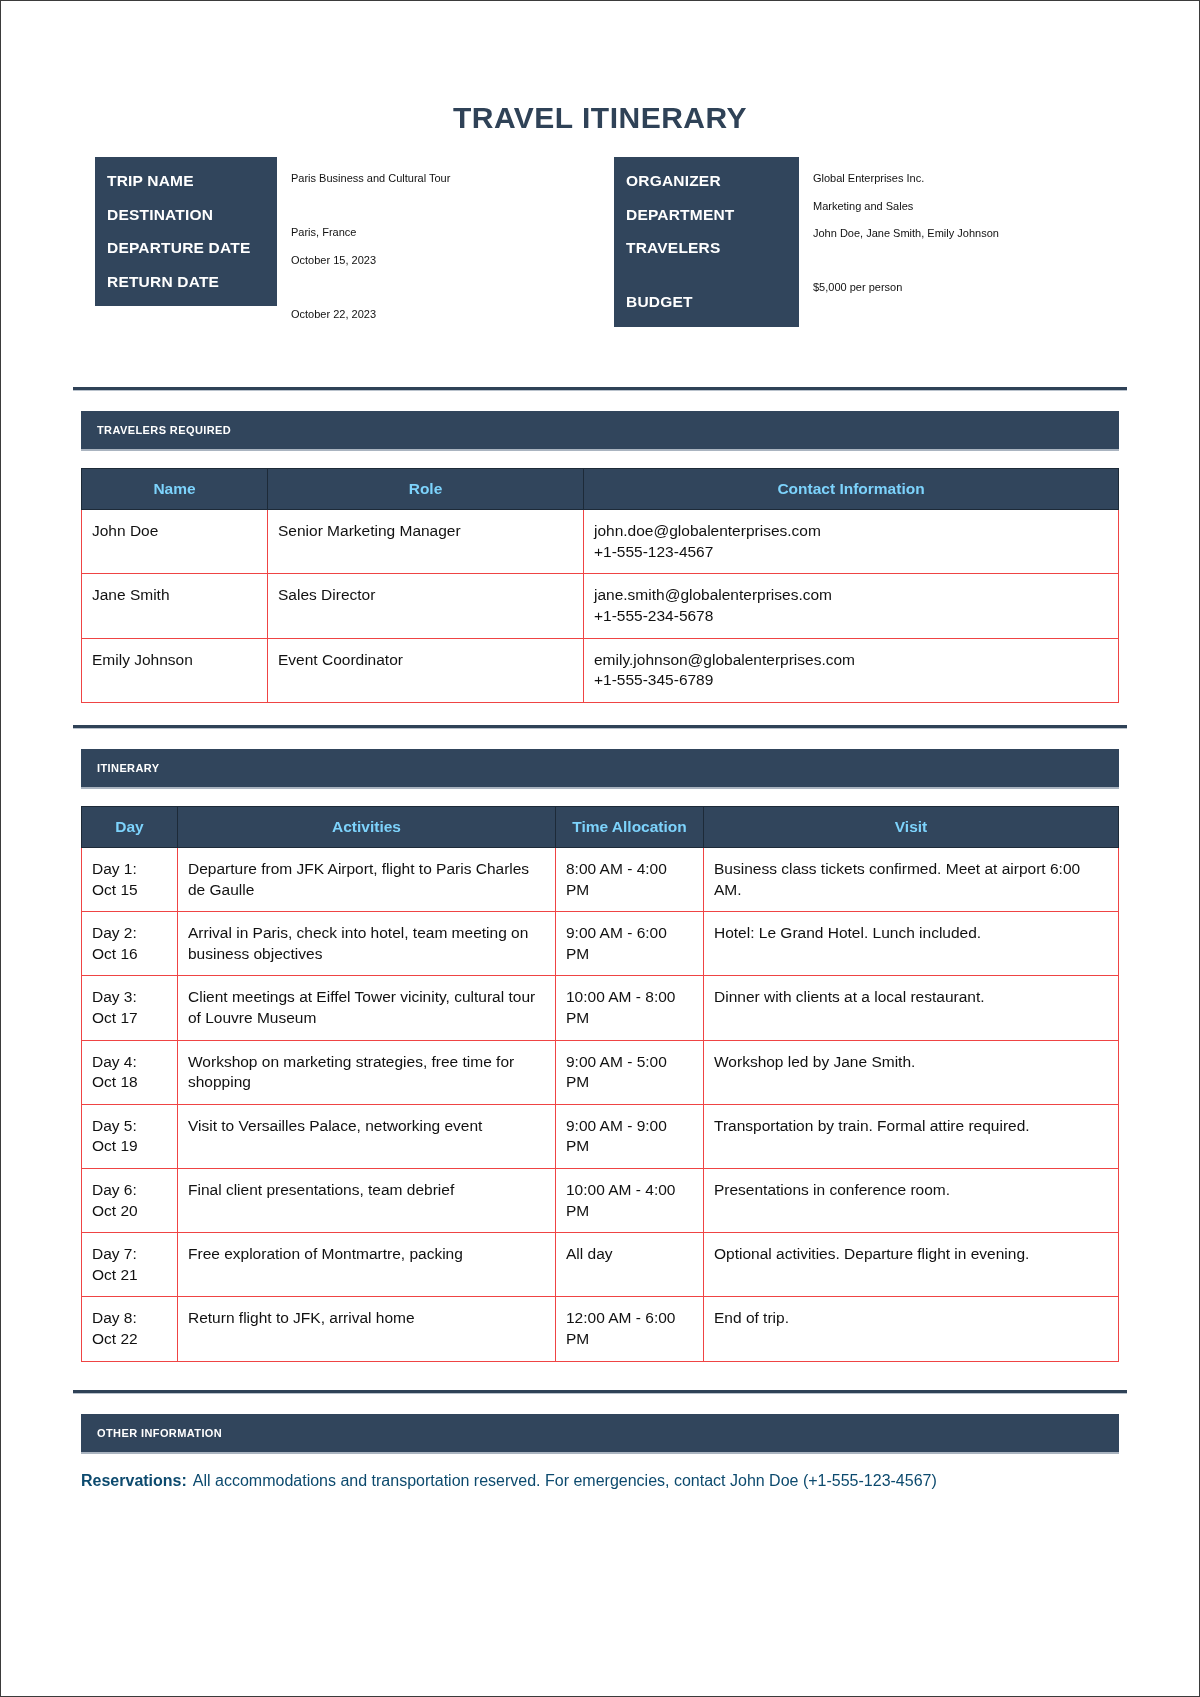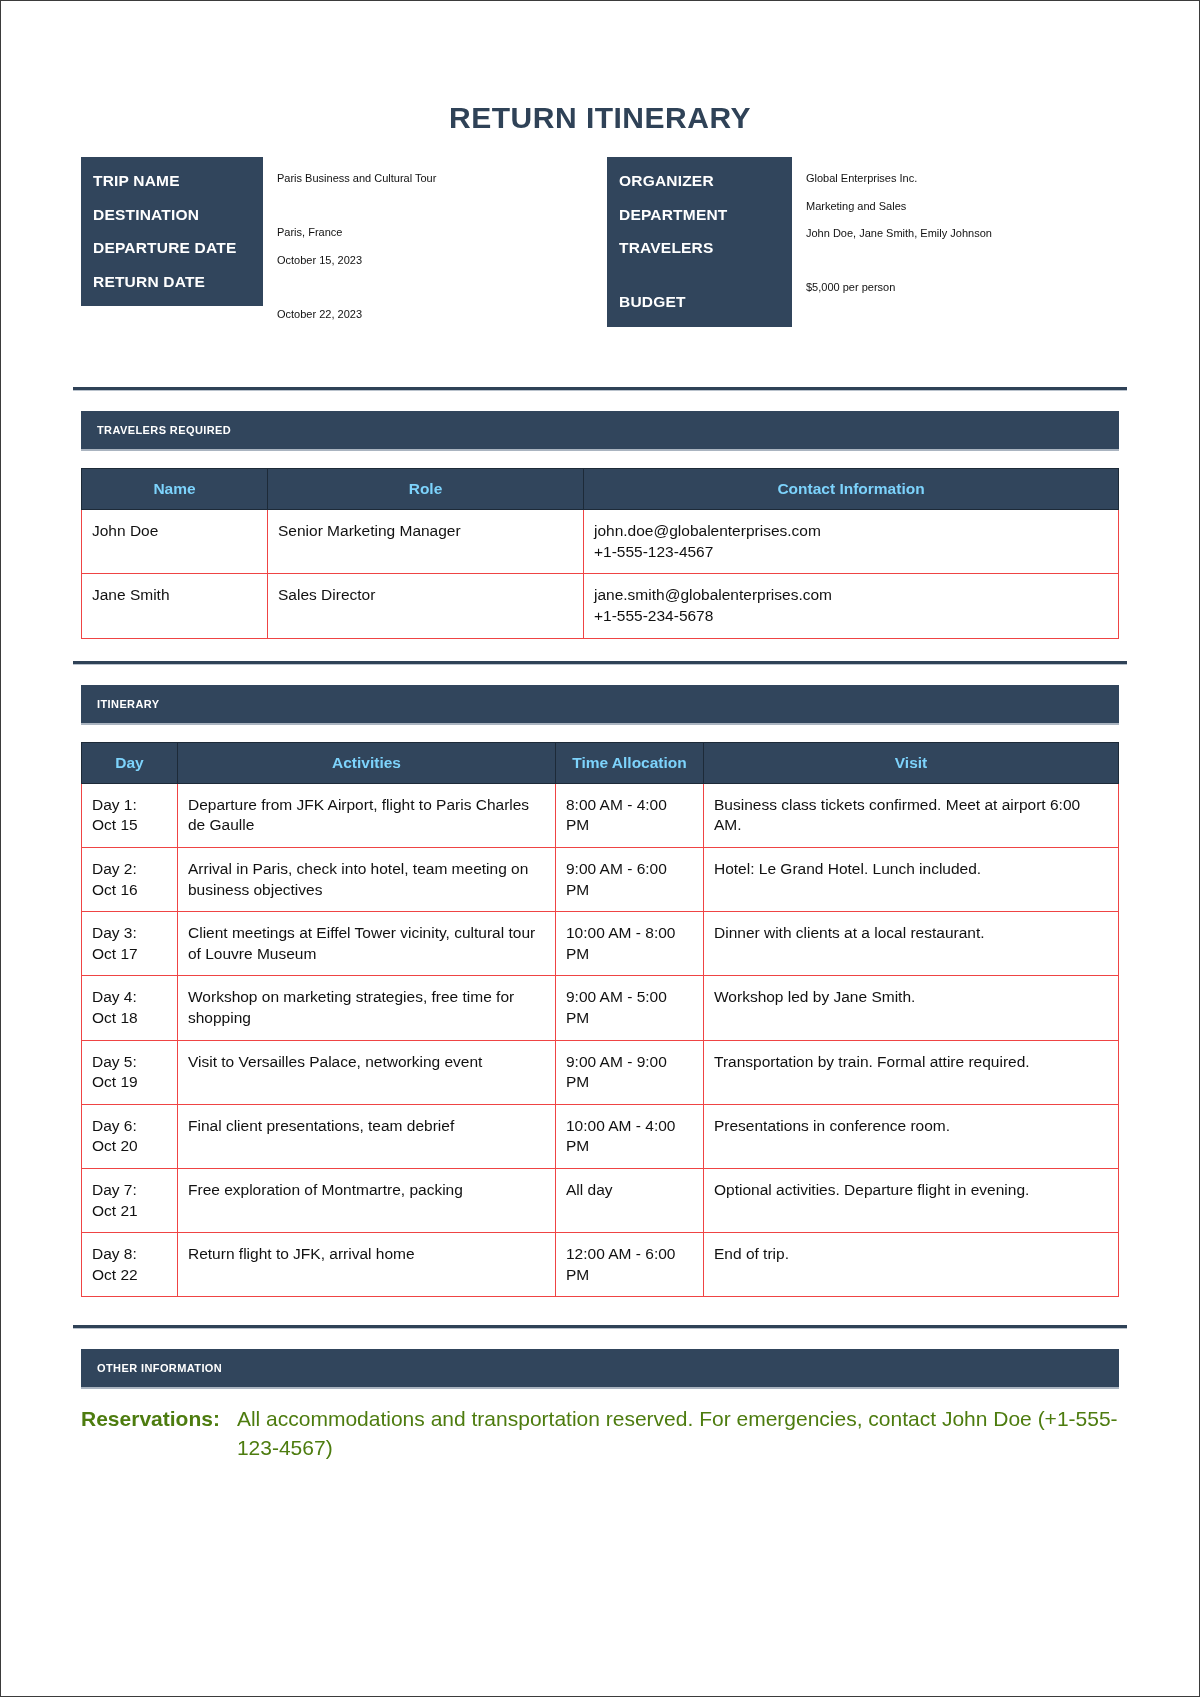--- a/index.html
+++ b/index.html
@@ -35,20 +35,21 @@
     letter-spacing: 0.5px;
     padding-top: 100px;
     padding-bottom: 22px;
   }
 
   
   .meta-row {
     display: flex;
     align-items: flex-start;
     gap: 14px;
+    margin-left: 14px;
   }
   .meta-block {
     display: flex;
     align-items: stretch;
     flex: 1 1 0;
     min-width: 0;
   }
   .meta-labels {
     background: #31455c;
     padding: 14px 14px 14px 12px;
@@ -141,39 +142,39 @@
   .tb-itinerary col.c3 { width: 148px; }
   .tb-itinerary col.c4 { width: auto; }
   .gap-xs { height: 17px; }
   .gap-bar { height: 20px; }
 
   
   .other-list {
     padding-top: 16px;
   }
   .other-item {
-    font-size: 21px;
+    font-size: 16px;
     line-height: 1.35;
-    color: #4d7c0f;
+    color: #0c4a6e;
     display: flex;
-    gap: 17px;
+    gap: 6px;
   }
   .other-term {
     font-weight: bold;
     white-space: nowrap;
   }
 </style>
 </head>
 <body>
 
 <div class="page">
 
   <div class="inner">
 
-    <div class="doc-title">RETURN ITINERARY</div>
+    <div class="doc-title">TRAVEL ITINERARY</div>
 
     <div class="meta-row">
 
       <div class="meta-block left">
         <div class="meta-labels">
           <div class="meta-label mrow-l">TRIP NAME</div>
           <div class="meta-label mrow-l">DESTINATION</div>
           <div class="meta-label mrow-l">DEPARTURE DATE</div>
           <div class="meta-label mrow-l">RETURN DATE</div>
         </div>
@@ -238,20 +239,28 @@
           </td>
         </tr>
         <tr>
           <td>Jane Smith</td>
           <td>Sales Director</td>
           <td>
             <span class="cell-line">jane.smith@globalenterprises.com</span>
             <span class="cell-line">+1-555-234-5678</span>
           </td>
         </tr>
+        <tr>
+          <td>Emily Johnson</td>
+          <td>Event Coordinator</td>
+          <td>
+            <span class="cell-line">emily.johnson@globalenterprises.com</span>
+            <span class="cell-line">+1-555-345-6789</span>
+          </td>
+        </tr>
       </tbody>
     </table>
   </div>
 
   <div style="height:22px"></div>
   <div class="divider-wrap">
     <div class="divider"></div>
   </div>
 
   <div class="inner">

